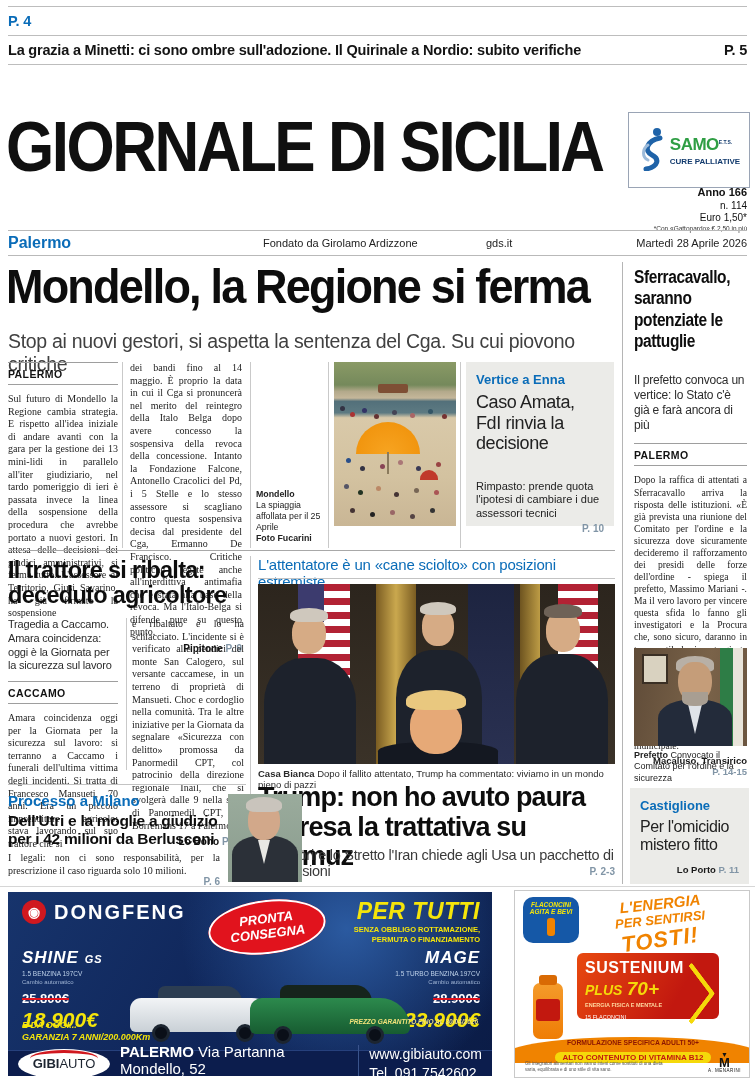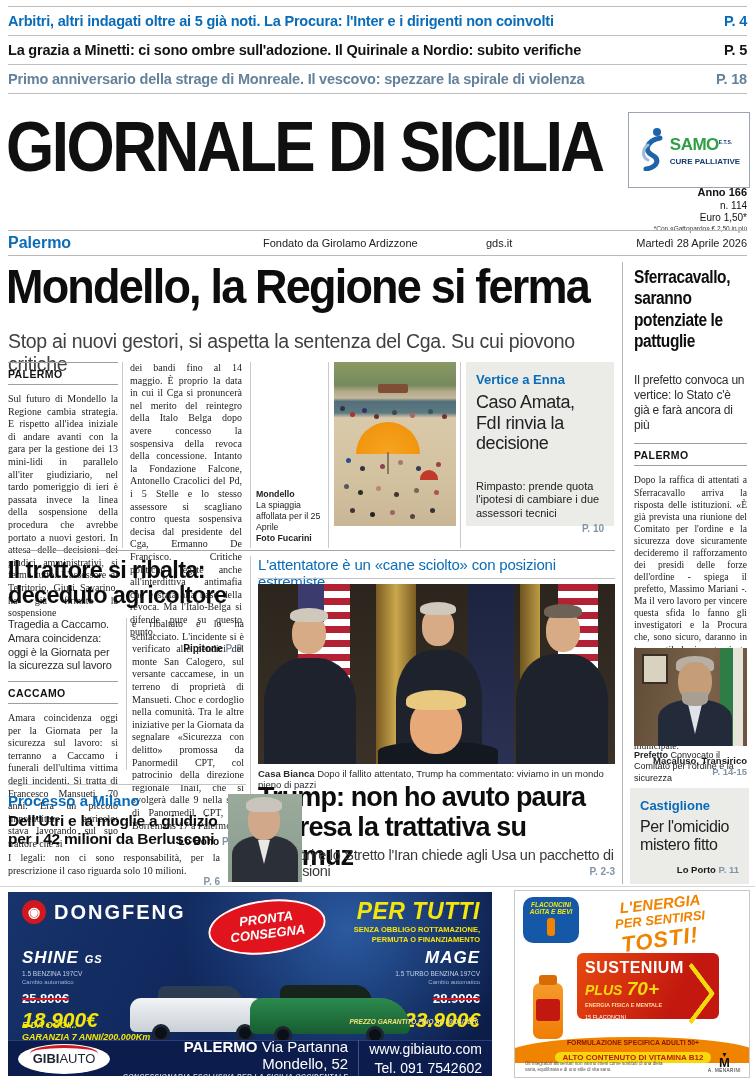--- a/index.html
+++ b/index.html
@@ -165,22 +165,22 @@
   .car{position:absolute;}
   .car .body{position:absolute;border-radius:12px 30px 6px 6px;}
   .car .win{position:absolute;background:#2c3d52;border-radius:8px 18px 0 0;}
   .car .wheel{position:absolute;width:18px;height:18px;border-radius:50%;background:#0a0f18;border:3px solid #1c2530;box-sizing:border-box;}
   .car-white{left:122px;top:92px;width:150px;height:62px;}
   .car-white .body{left:0;top:14px;width:150px;height:34px;background:linear-gradient(#f2f4f6,#c9d0d6);}
   .car-white .win{left:28px;top:2px;width:84px;height:16px;}
   .car-green{left:242px;top:90px;width:160px;height:66px;}
   .car-green .body{left:0;top:16px;width:160px;height:36px;background:linear-gradient(#2c8a4d,#175c31);}
   .car-green .win{left:30px;top:3px;width:92px;height:17px;background:#16241c;}
-  .df-bottom{position:absolute;left:0;bottom:0;width:484px;height:36px;background:#0c1d4d;border-top:1px solid #26407c;
-    display:flex;align-items:center;gap:10px;padding:0 10px;box-sizing:border-box;text-align:right;}
+  .df-bottom{position:absolute;left:0;bottom:0;width:484px;height:26px;background:#0c1d4d;border-top:1px solid #26407c;
+    display:flex;align-items:center;gap:10px;padding:0 10px;box-sizing:border-box;}
   .gibi-oval{width:92px;height:30px;background:#fff;border-radius:50%;display:flex;align-items:center;justify-content:center;
     color:#1c2430;font-size:13px;position:relative;flex:0 0 auto;}
   .gibi-oval .arc{position:absolute;left:12px;top:1px;width:68px;height:14px;border-top:3px solid #d0181f;border-radius:50%;}
   .gibi-oval .b{font-weight:700;}
   .df-dealer{flex:1;}
   .df-city-row{font-size:15px;}
   .df-city-row .city{font-weight:700;}
   .df-tag{font-size:6.8px;font-style:italic;font-weight:700;color:#cdd9ec;margin-top:1px;letter-spacing:0.4px;}
   .df-contact{border-left:1px solid #3a548c;padding-left:10px;font-size:14px;line-height:1.3;}
 
@@ -215,30 +215,25 @@
   .su-menarini{position:absolute;right:8px;bottom:4px;text-align:center;color:#111;}
   .su-menarini .m{font-size:13px;font-weight:700;line-height:0.8;}
   .su-menarini .tri{font-size:7px;line-height:0.8;}
   .su-menarini .t{font-size:4.5px;letter-spacing:0.5px;}
 </style>
 </head>
 <body>
 
 <div class="abs topstrip">
   <div class="row row-blue">
-    <span>Arbitri, altri indagati oltre ai 5 già noti. La Procura: l'Inter e i dirigenti non coinvolti</span>
     <span class="pref">P. 4</span>
   </div>
   <div class="row row-black">
     <span>La grazia a Minetti: ci sono ombre sull'adozione. Il Quirinale a Nordio: subito verifiche</span>
     <span class="pref">P. 5</span>
-  </div>
-  <div class="row row-slate">
-    <span>Primo anniversario della strage di Monreale. Il vescovo: spezzare la spirale di violenza</span>
-    <span class="pref">P. 18</span>
   </div>
 </div>
 
 <div class="abs masthead-title">GIORNALE DI SICILIA</div>
 
 <div class="abs samo-box">
   <span>
     <svg width="30" height="46" viewBox="0 0 30 46">
       <circle cx="19" cy="7" r="4" fill="#1f63a8"></circle>
       <path d="M22 13 C8 16 6 26 14 30 C22 34 20 42 8 44" stroke="#1f63a8" stroke-width="5" fill="none" stroke-linecap="round"></path>

